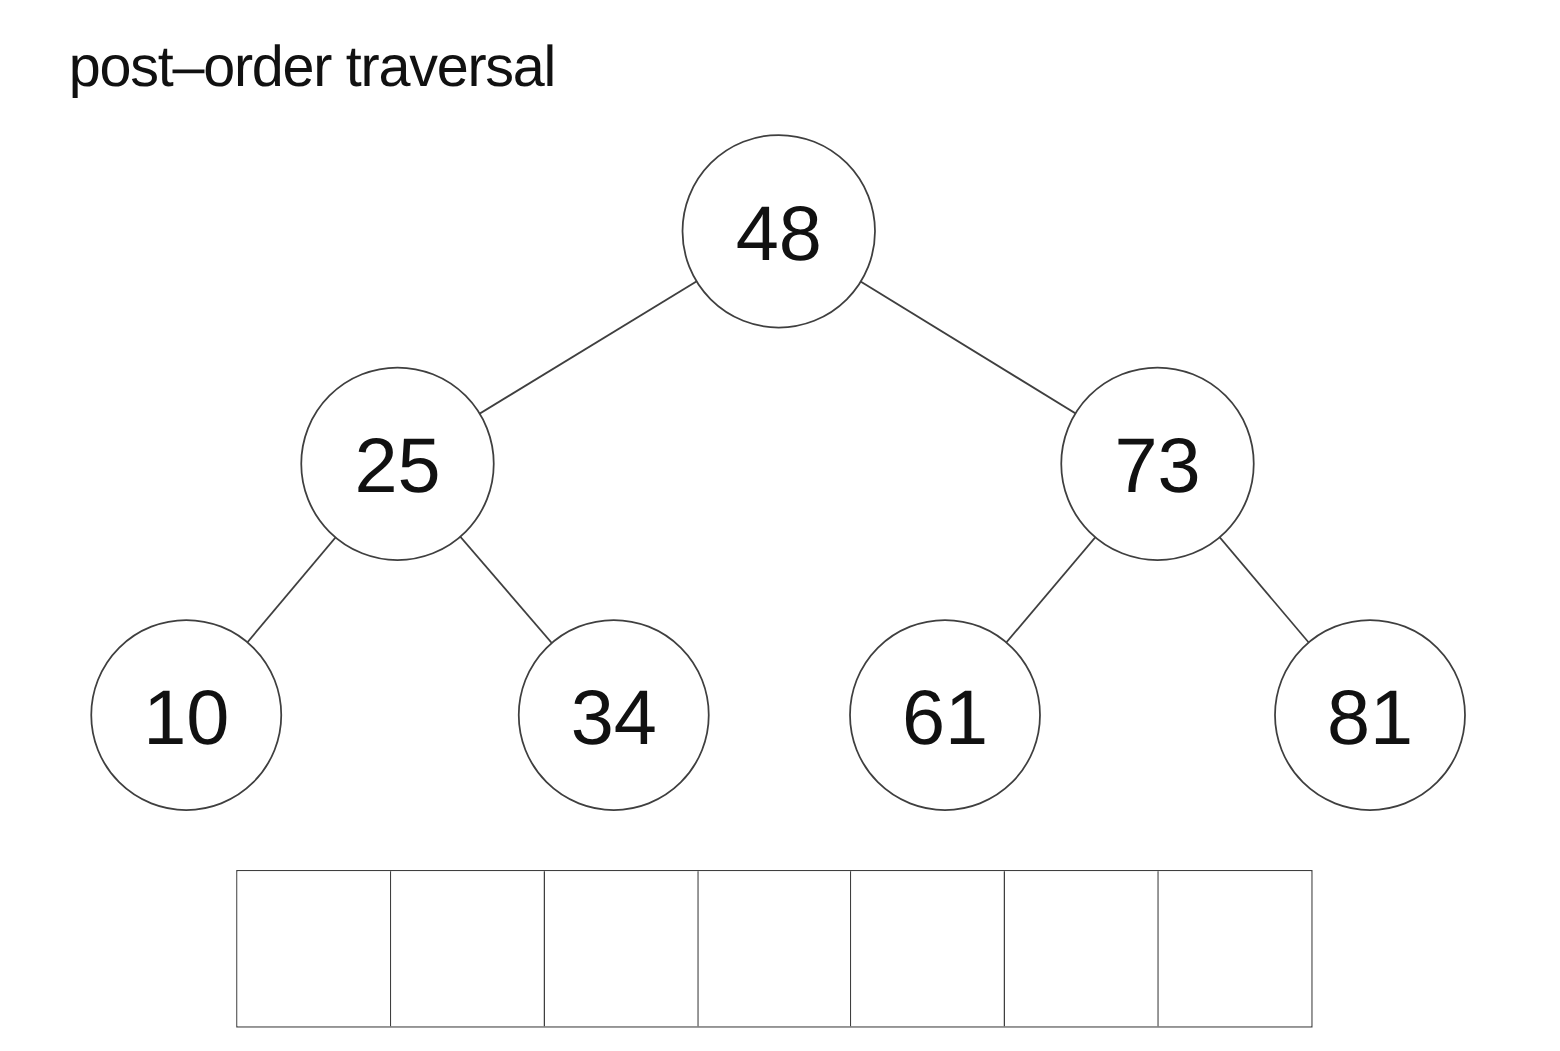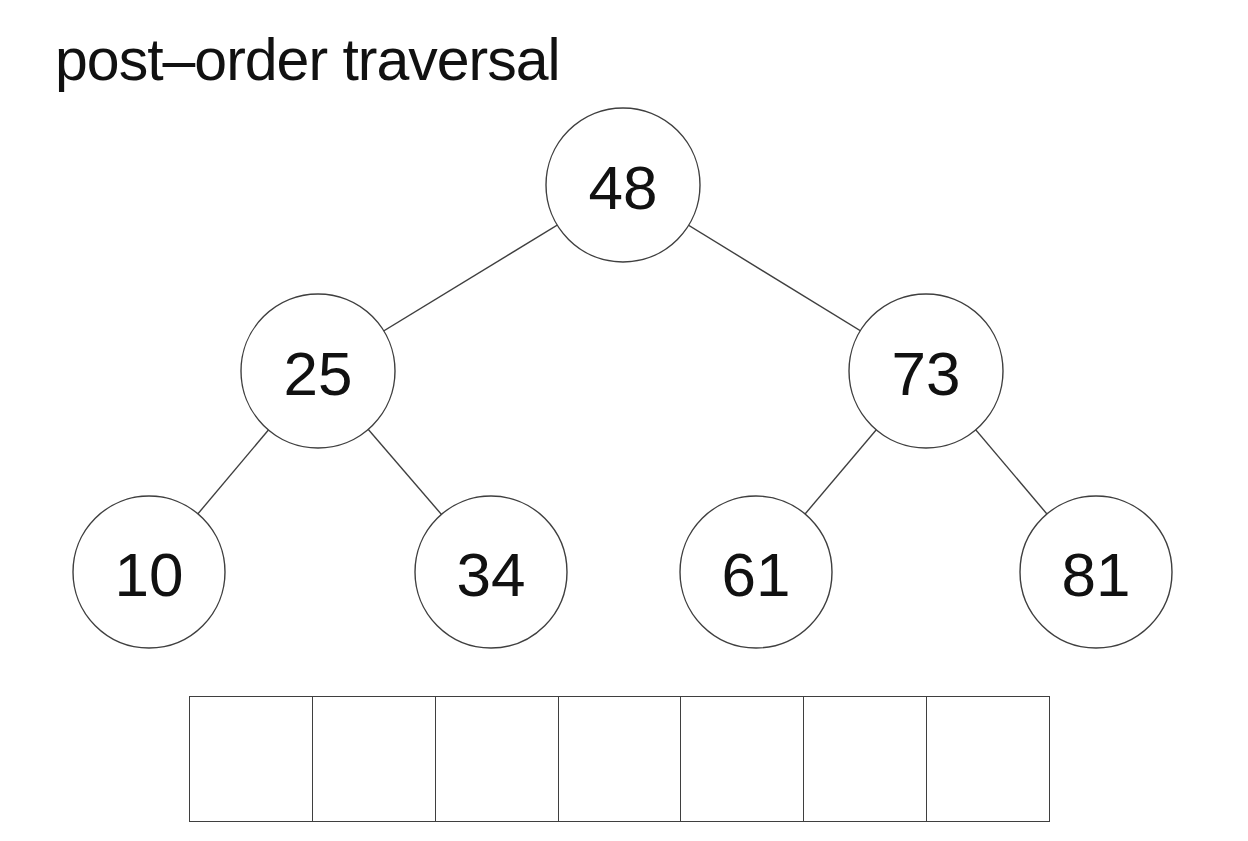--- a/index.html
+++ b/index.html
@@ -12,21 +12,21 @@
     position: relative;
     width: 1248px;
     height: 841px;
     background: #ffffff;
     overflow: hidden;
   }
   .title {
     position: absolute;
     left: 55px;
     top: 26px;
-    font-size: 59px;
+    font-size: 46px;
     font-weight: 400;
     letter-spacing: -1px;
     color: #111111;
     white-space: nowrap;
   }
   .tree-svg {
     position: absolute;
     left: 0;
     top: 0;
   }

